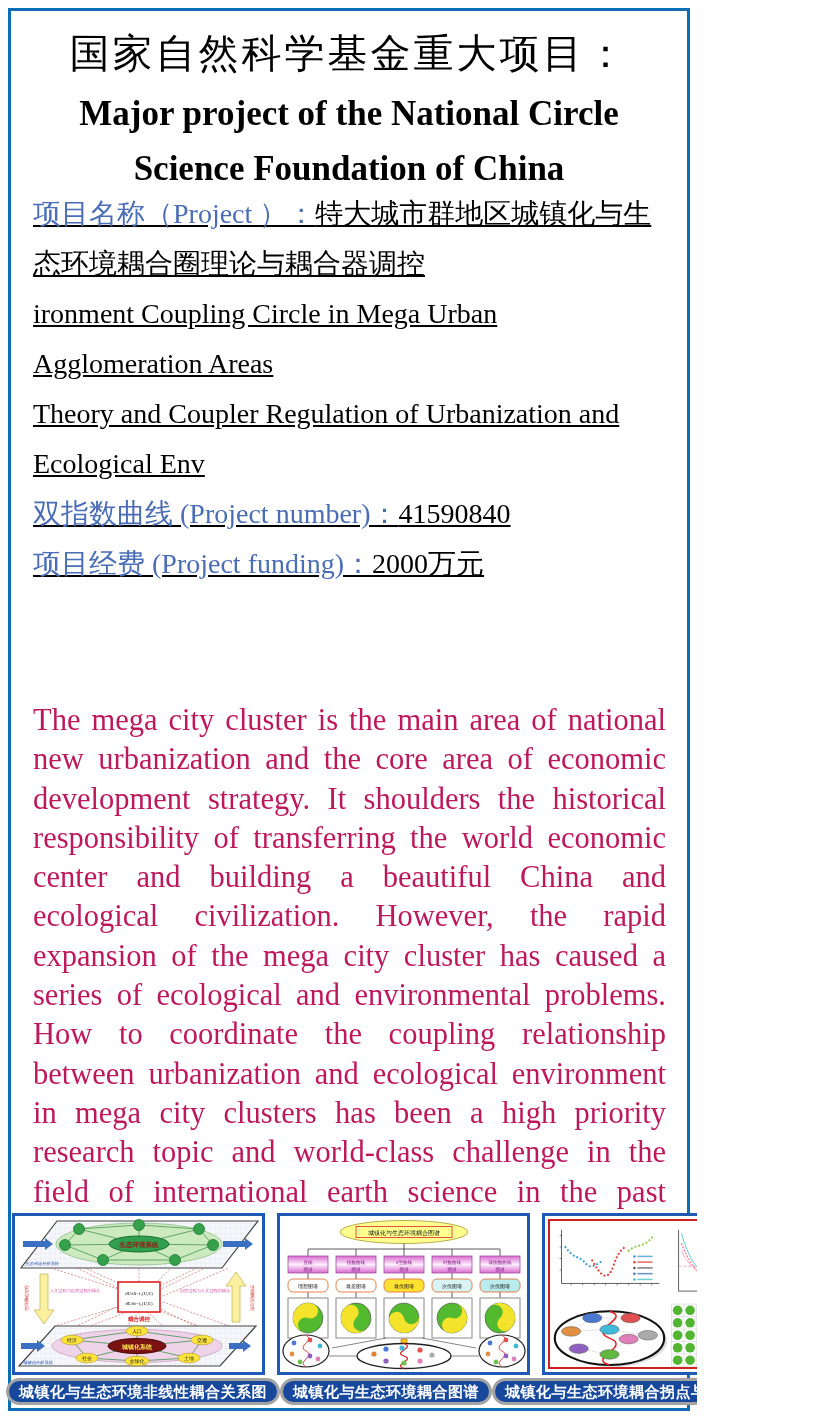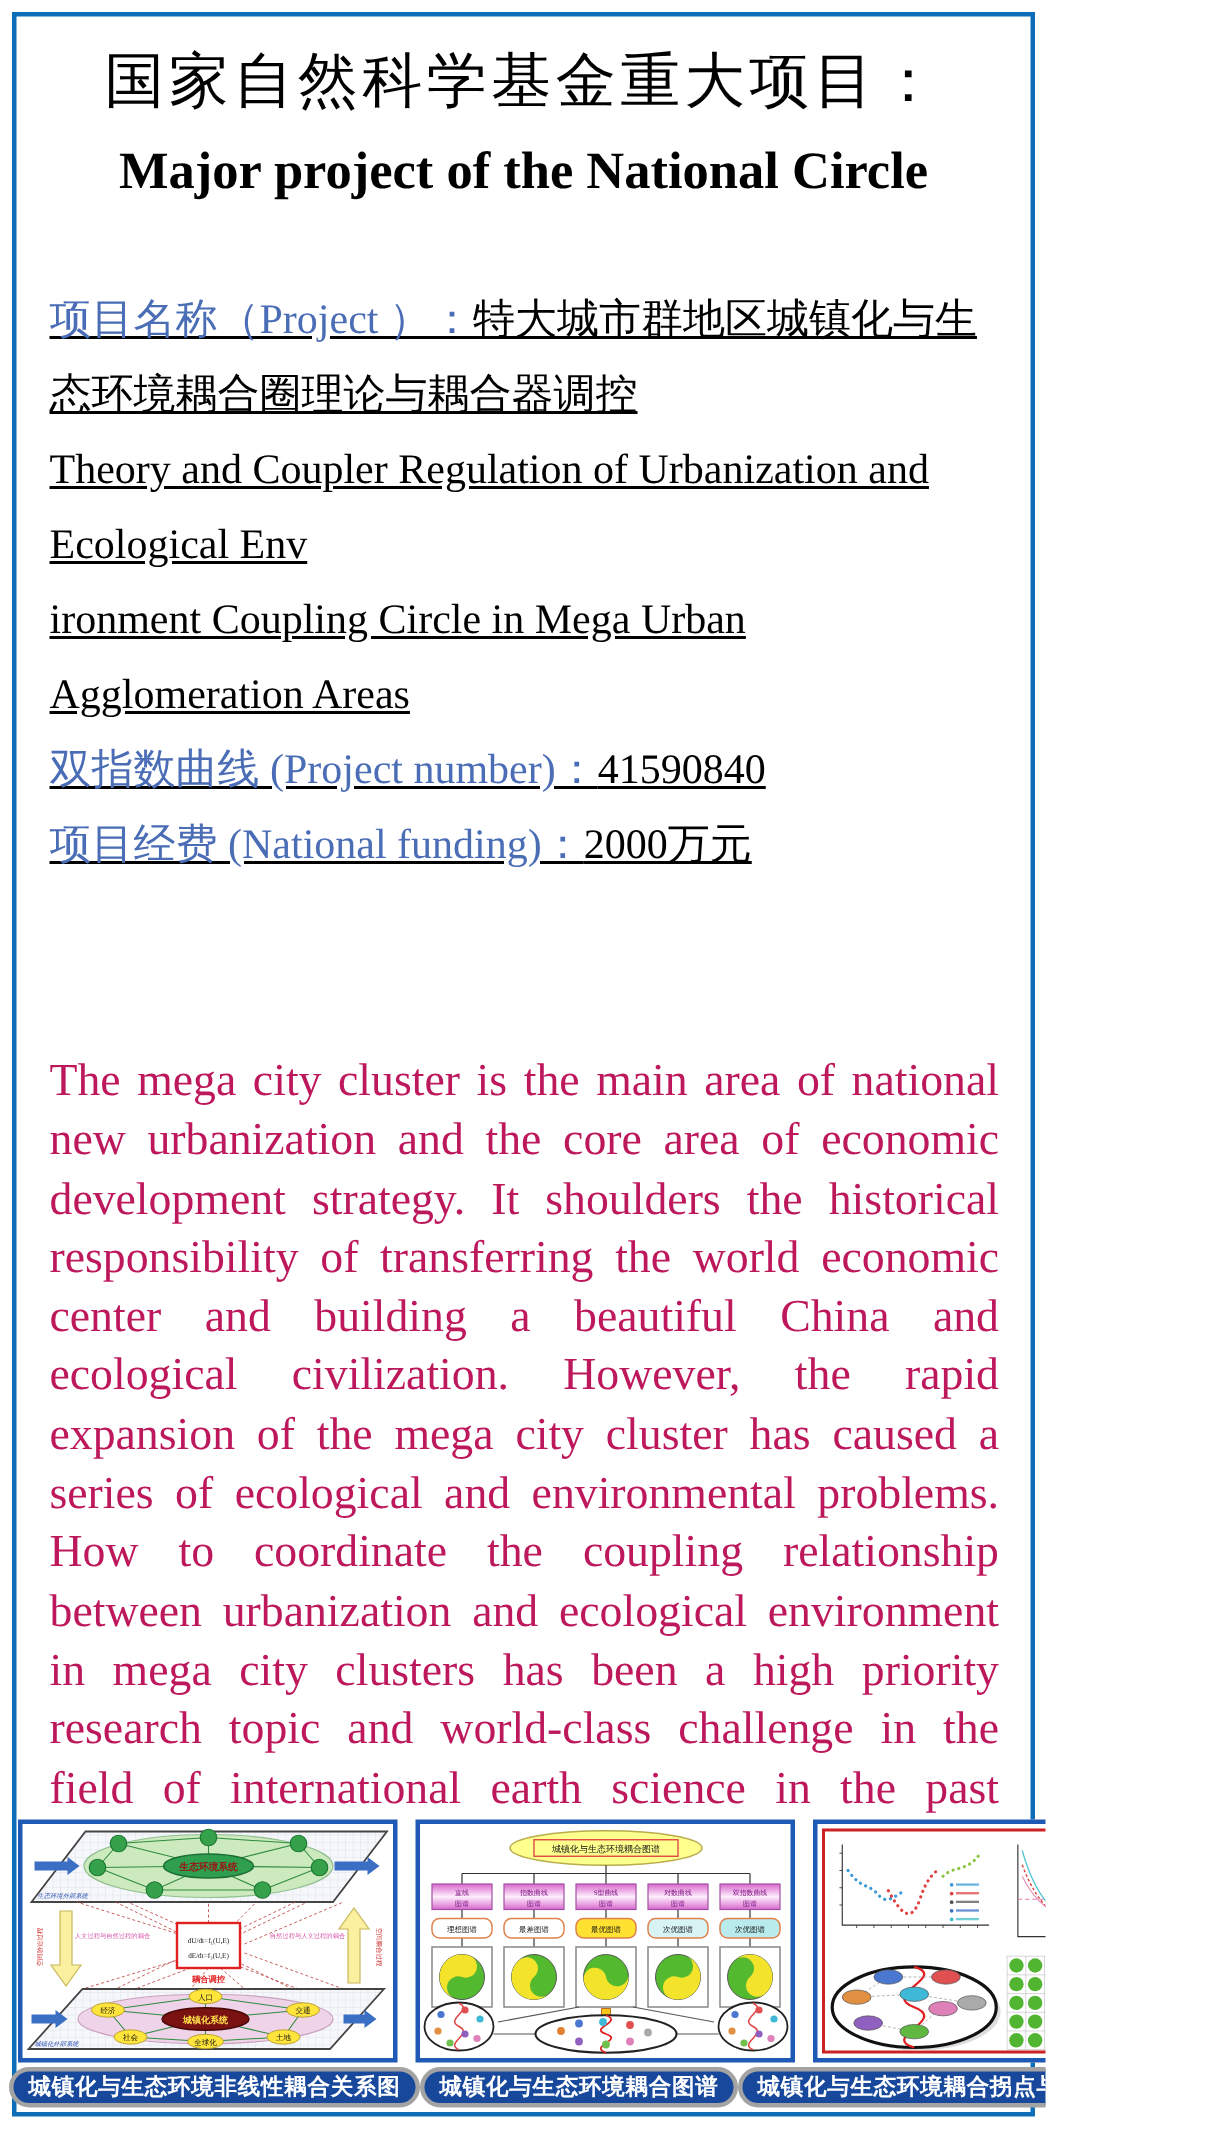--- a/index.html
+++ b/index.html
@@ -36,28 +36,29 @@
 </style>
 </head>
 <body>
 
 <div class="page">
   <div class="frame"></div>
 
   <div class="title-zh">国家自然科学基金重大项目：</div>
   <div class="title-en">
     <div>Major project of the National Circle</div>
+    <div>Science Foundation of China</div>
   </div>
 
   <div class="meta">
     <p><span class="lbl">项目名称（Project ）：</span><span>特大城市群地区城镇化与生态环境耦合圈理论与耦合器调控</span></p>
+    <p>ironment Coupling Circle in Mega Urban Agglomeration Areas</p>
     <p>Theory and Coupler Regulation of Urbanization and Ecological Env</p>
-    <p>ironment Coupling Circle in Mega Urban Agglomeration Areas</p>
     <p><span class="lbl">双指数曲线 (Project number)：</span><span>41590840</span></p>
-    <p><span class="lbl">项目经费 (National funding)：</span><span>2000万元</span></p>
+    <p><span class="lbl">项目经费 (Project funding)：</span><span>2000万元</span></p>
   </div>
 
   <div class="para-en">The mega city cluster is the main area of national new urbanization and the core area of economic development strategy. It shoulders the historical responsibility of transferring the world economic center and building a beautiful China and ecological civilization. However, the rapid expansion of the mega city cluster has caused a series of ecological and environmental problems. How to coordinate the coupling relationship between urbanization and ecological environment in mega city clusters has been a high priority research topic and world-class challenge in the field of international earth science in the past decade.</div>
 
   <div class="figs">
 
     <div class="fig">
       <svg width="247" height="152" viewBox="0 0 247 152">
         <defs>
           <pattern id="g1grid" width="5" height="5" patternUnits="userSpaceOnUse">

